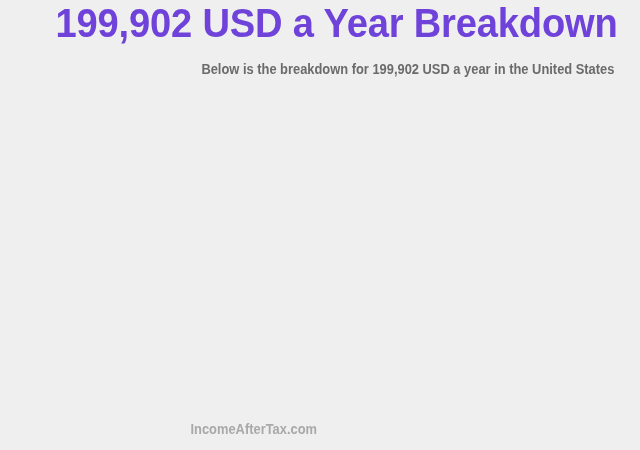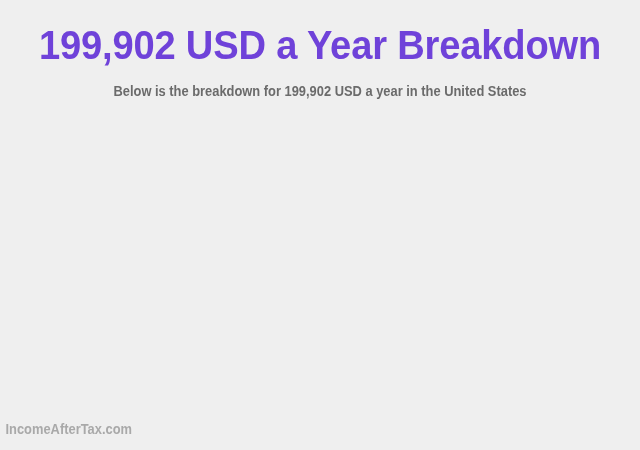--- a/index.html
+++ b/index.html
@@ -21,22 +21,21 @@
     background: #efefef;
     box-sizing: border-box;
   }
 
   
   .header {
     position: absolute;
     left: 0;
     top: 0;
     width: 640px;
-    padding-top: 22px;
-    text-align: center;
+    text-align: right;
   }
 
   .page-title {
     display: block;
     margin: 0;
     padding: 0;
     font-family: "Liberation Sans Narrow", "Liberation Sans", sans-serif;
     font-size: 41px;
     line-height: 46px;
     font-weight: 700;
@@ -79,21 +78,21 @@
     line-height: 0;
     color: transparent;
   }
 
   
   .footer {
     position: absolute;
     left: 0;
     top: 420px;
     width: 508px;
-    text-align: left;
+    text-align: center;
   }
 
   .footer-brand {
     display: inline-block;
     font-family: "Liberation Sans Narrow", "Liberation Sans", sans-serif;
     font-size: 14px;
     line-height: 18px;
     font-weight: 700;
     color: #a9a9a9;
     transform: scaleX(0.92);

